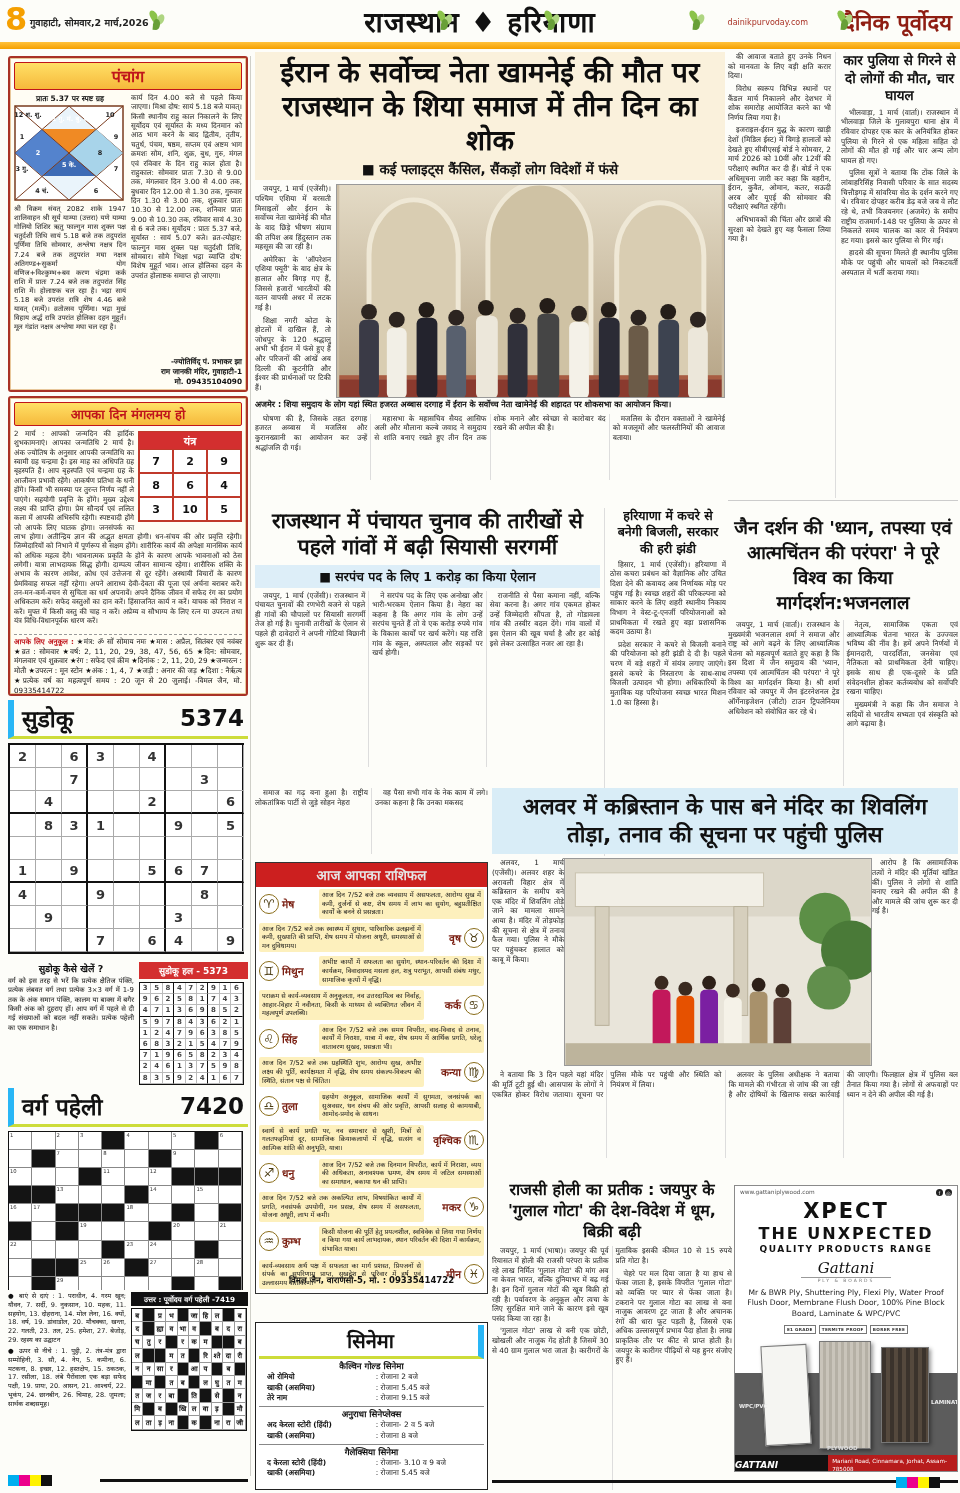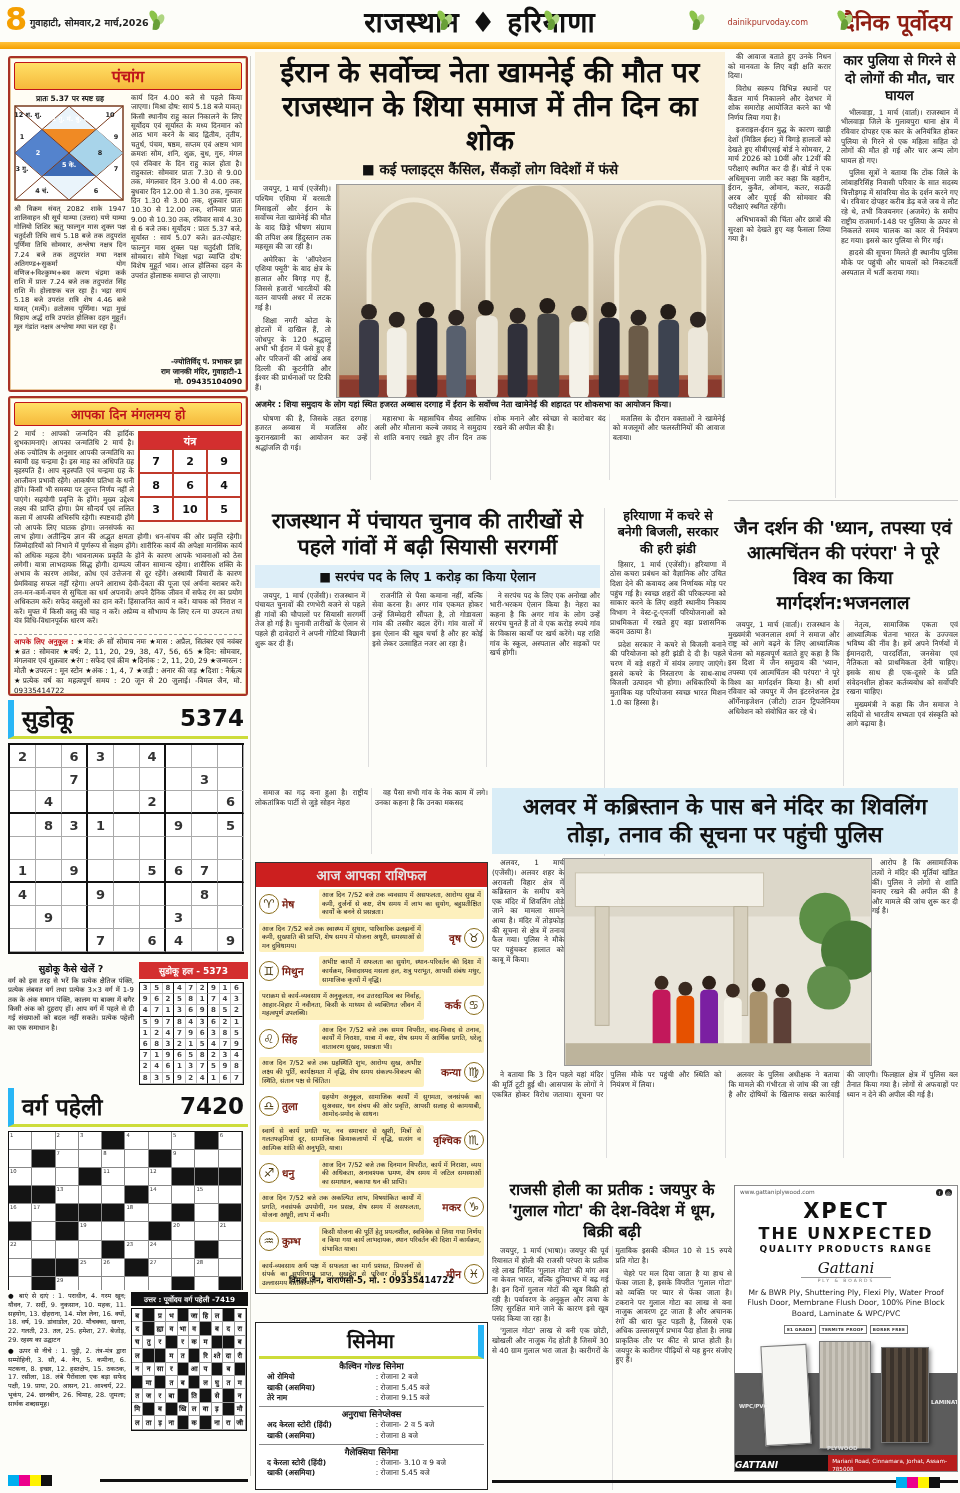--- a/index.html
+++ b/index.html
@@ -758,22 +758,22 @@
         <p>महासभा के महासचिव सैयद आसिफ अली और मौलाना कल्बे जवाद ने समुदाय से शांति बनाए रखते हुए तीन दिन तक शोक मनाने और स्वेच्छा से कारोबार बंद रखने की अपील की है।</p>
         <p>मजलिस के दौरान वक्ताओं ने खामेनेई को मजलूमों और फलस्तीनियों की आवाज बताया।</p>
       </div>
   </div>
 
   <div class="box" style="left:255px; top:508px; width:345px; height:276px;">
     <div class="h2big">राजस्थान में पंचायत चुनाव की तारीखों से पहले गांवों में बढ़ी सियासी सरगर्मी</div>
     <div class="subband">■ सरपंच पद के लिए 1 करोड़ का किया ऐलान</div>
     <div class="bodytext cols3" style="height:176px;">
         <p>जयपुर, 1 मार्च (एजेंसी)। राजस्थान में पंचायत चुनावों की रणभेरी बजने से पहले ही गांवों की चौपालों पर सियासी सरगर्मी तेज हो गई है। चुनावी तारीखों के ऐलान से पहले ही दावेदारों ने अपनी गोटियां बिछानी शुरू कर दी हैं।</p>
+        <p>ने सरपंच पद के लिए एक अनोखा और भारी-भरकम ऐलान किया है। नेहरा का कहना है कि अगर गांव के लोग उन्हें सरपंच चुनते हैं तो वे एक करोड़ रुपये गांव के विकास कार्यों पर खर्च करेंगे। यह राशि गांव के स्कूल, अस्पताल और सड़कों पर खर्च होगी।</p>
         <p>राजनीति से पैसा कमाना नहीं, बल्कि सेवा करना है। अगर गांव एकमत होकर उन्हें जिम्मेदारी सौंपता है, तो गोडावला गांव की तस्वीर बदल देंगे। गांव वालों में इस ऐलान की खूब चर्चा है और हर कोई इसे लेकर उत्साहित नजर आ रहा है।</p>
-        <p>ने सरपंच पद के लिए एक अनोखा और भारी-भरकम ऐलान किया है। नेहरा का कहना है कि अगर गांव के लोग उन्हें सरपंच चुनते हैं तो वे एक करोड़ रुपये गांव के विकास कार्यों पर खर्च करेंगे। यह राशि गांव के स्कूल, अस्पताल और सड़कों पर खर्च होगी।</p>
       </div>
   </div>
   <div class="box bodytext cols2" style="left:255px; top:788px; width:233px; height:66px;">
       <p>समाज का गढ़ बना हुआ है। राष्ट्रीय लोकतांत्रिक पार्टी से जुड़े सोहन नेहरा</p>
       <p>वह पैसा सभी गांव के नेक काम में लगे। उनका कहना है कि उनका मकसद</p>
     </div>
 
   <div class="box" style="left:604px; top:508px; width:122px; height:348px; border-left:1px solid #ddd; padding-left:5px;">
     <div class="h3side">हरियाणा में कचरे से बनेगी बिजली, सरकार की हरी झंडी</div>
     <div class="bodytext" style="height:292px; margin-top:3px;">

